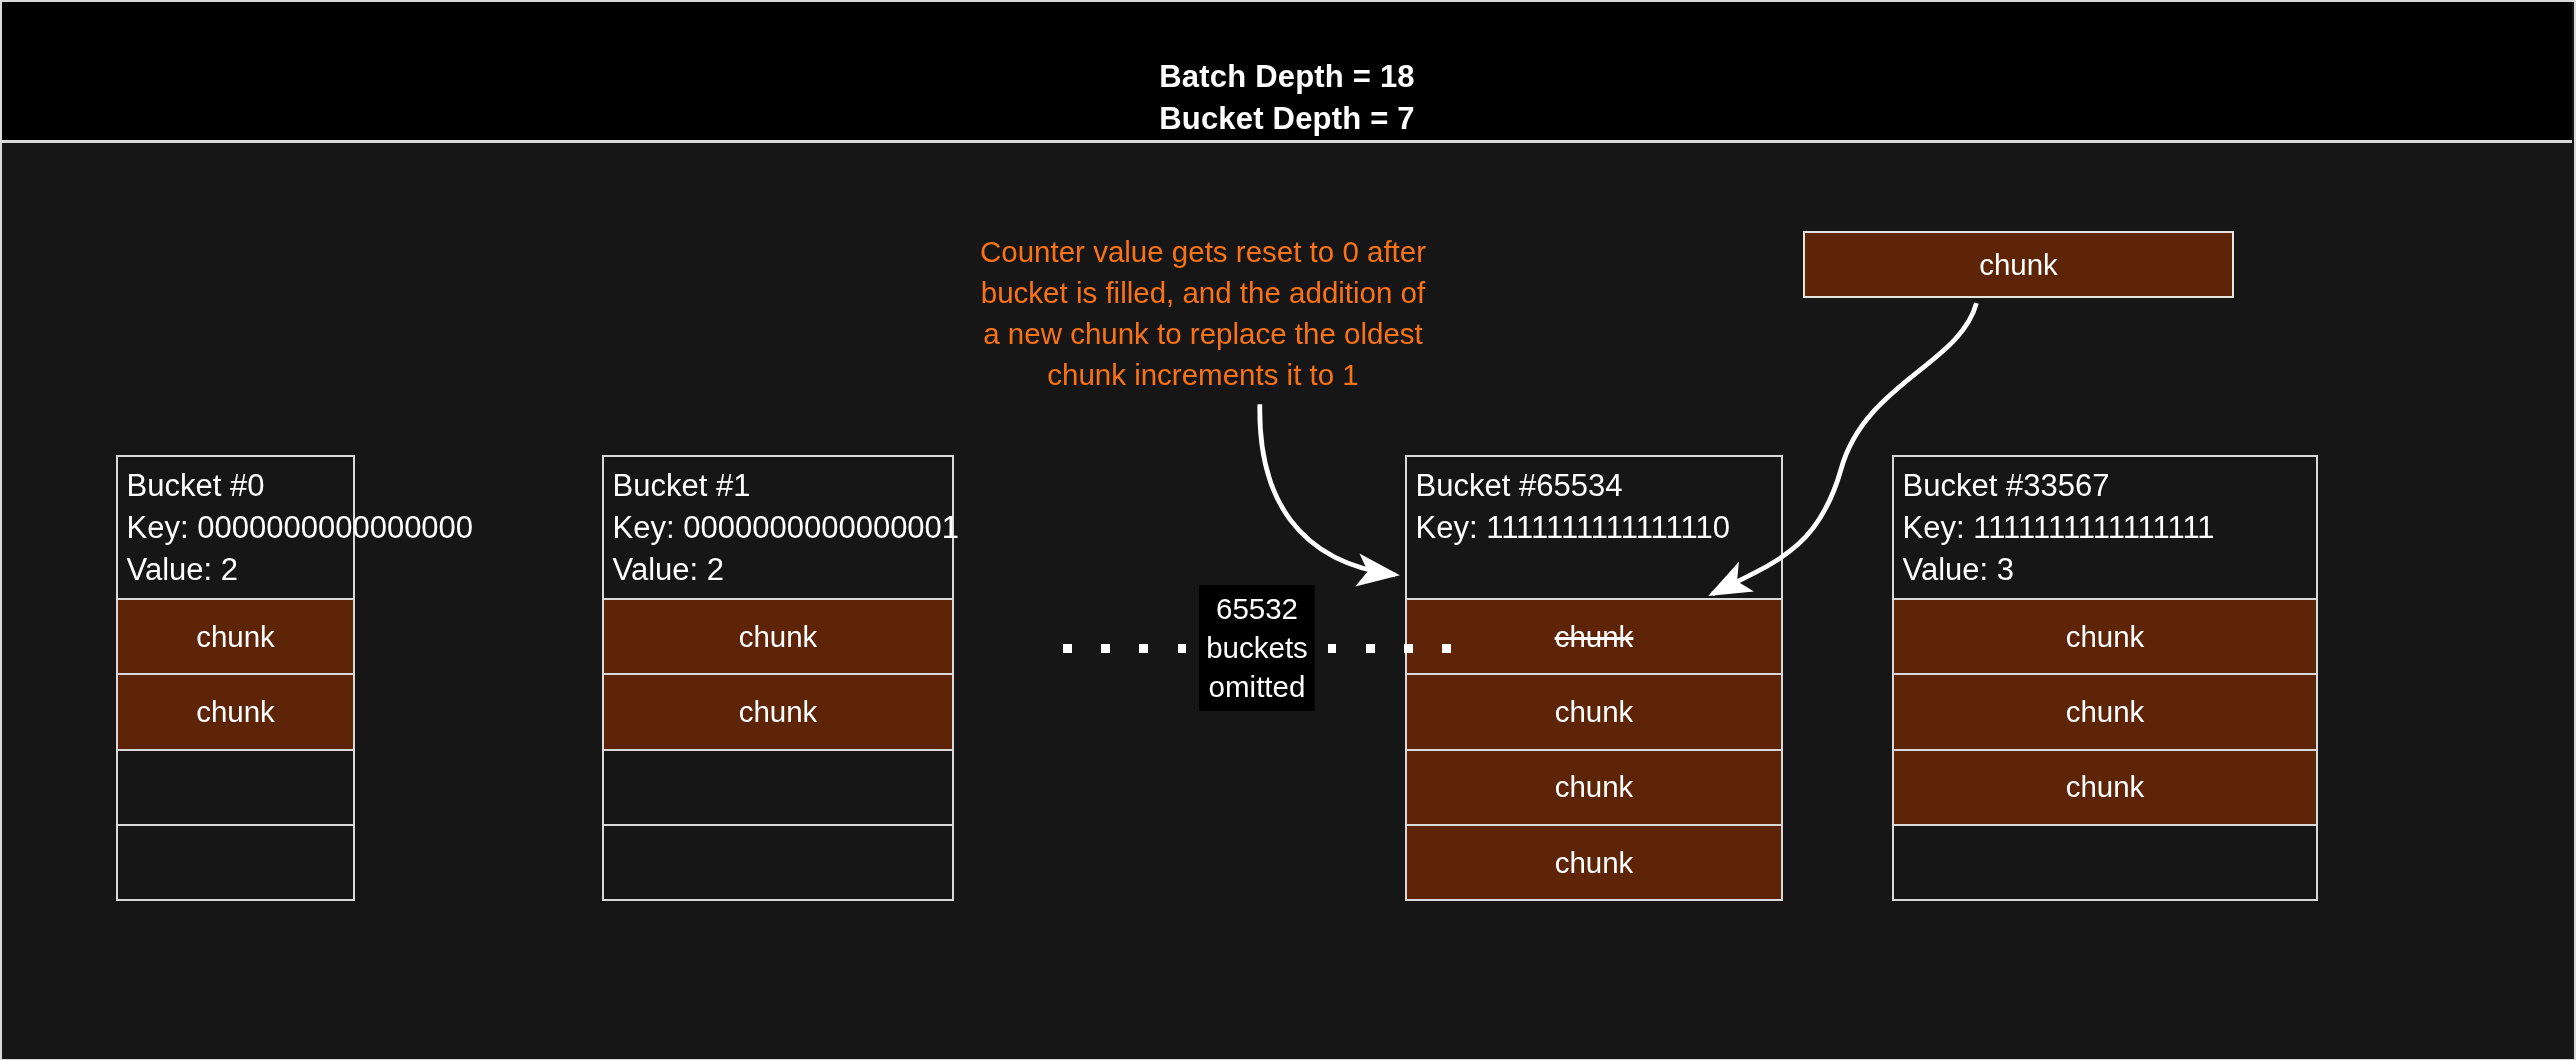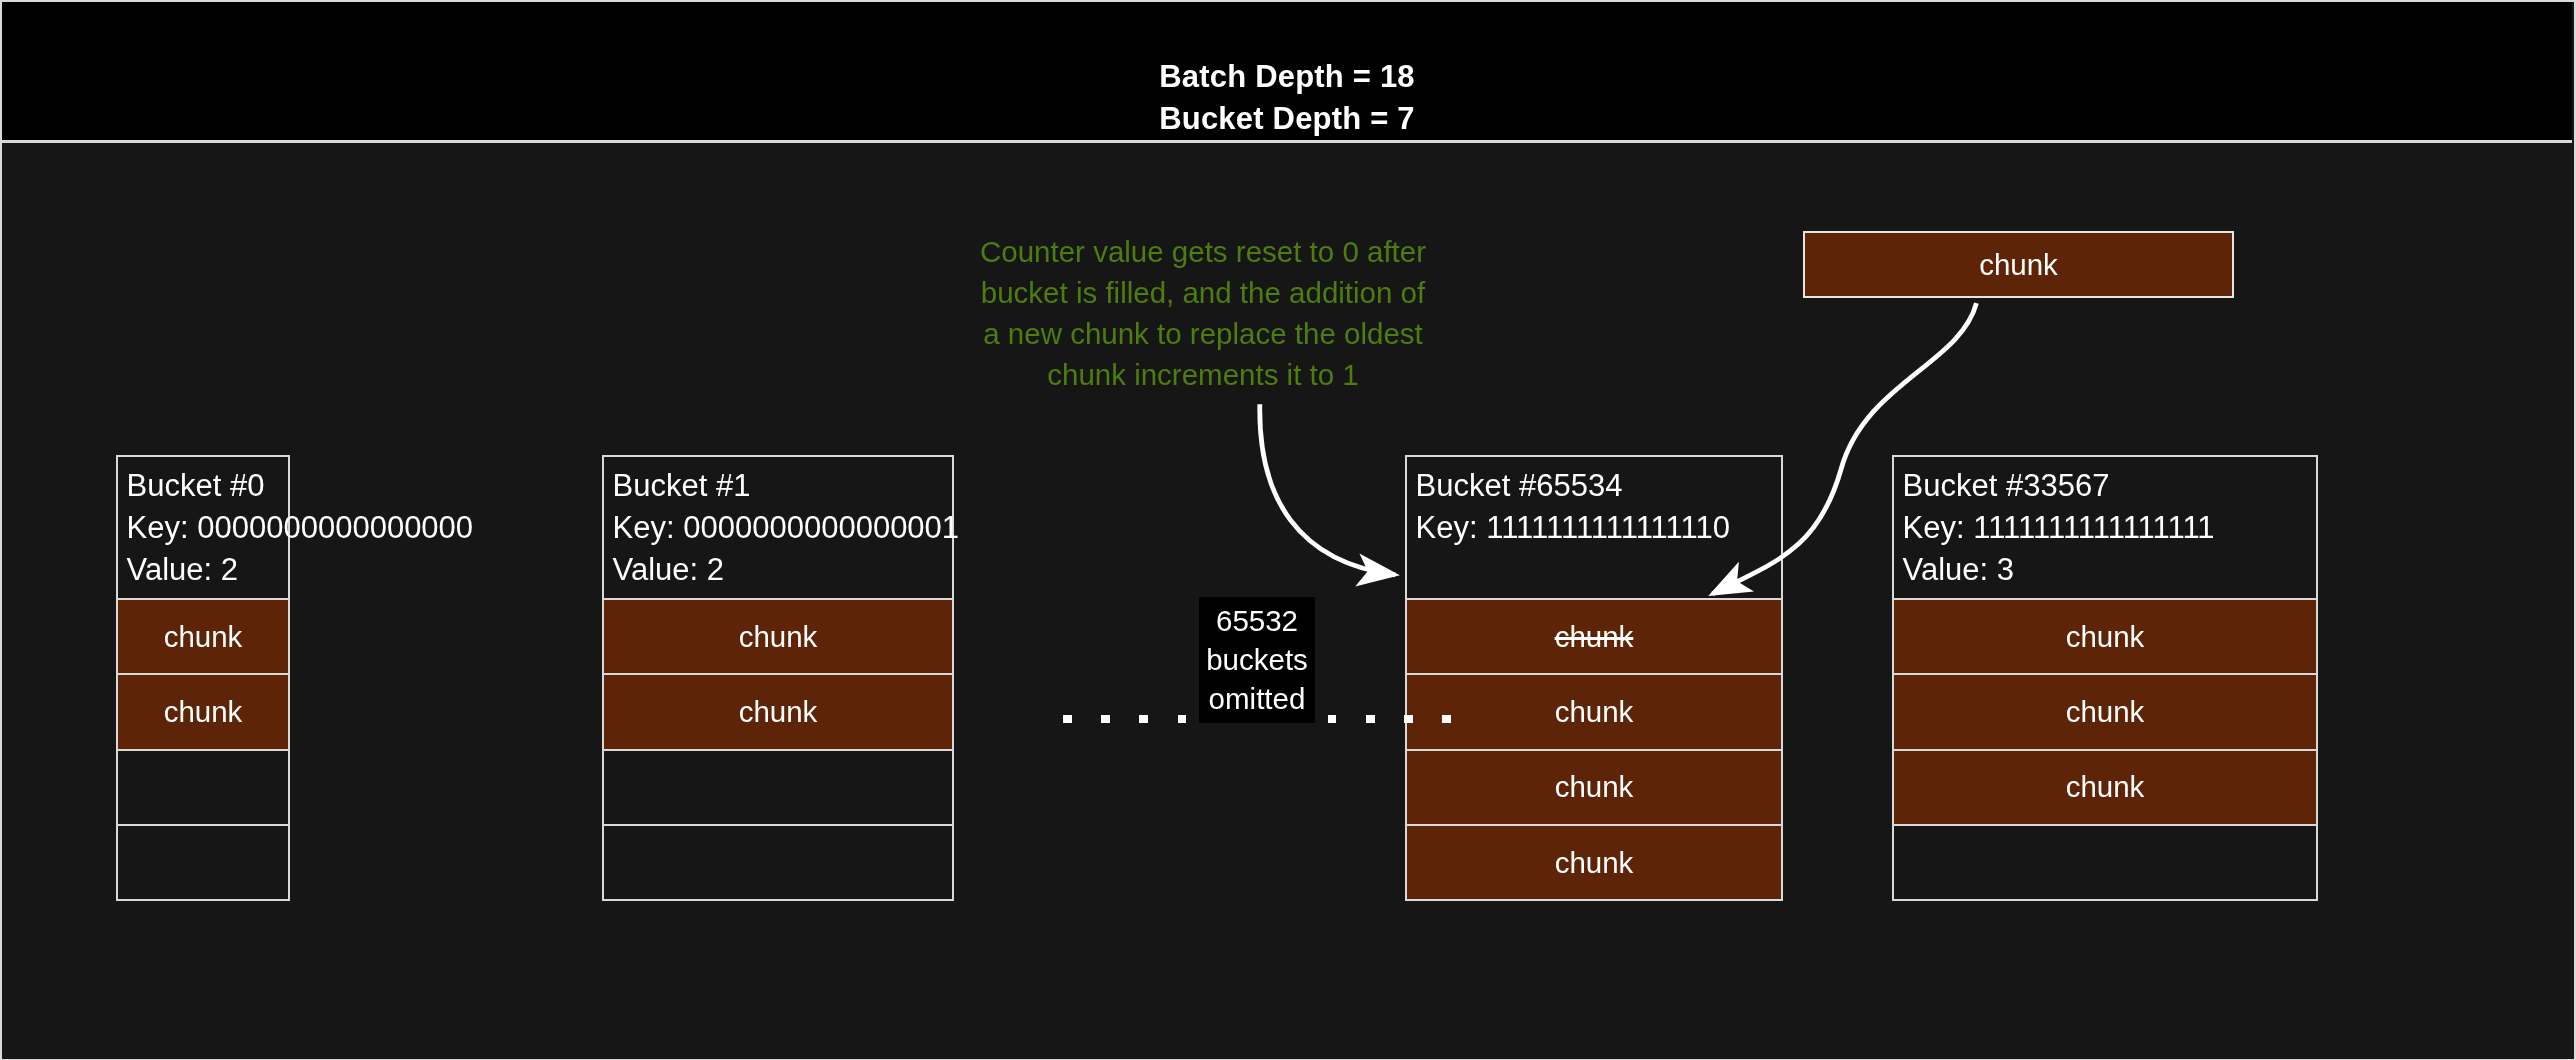--- a/index.html
+++ b/index.html
@@ -103,34 +103,33 @@
   }
   #floating-chunk span {
     color: #ffffff;
     font-size: 29.5px;
     line-height: 1;
   }
 
   
   #annotation {
     position: absolute;
-    color: #4d7c0f;
+    color: #f97316;
     font-size: 29.5px;
     line-height: 41px;
     text-align: center;
     white-space: pre-line;
   }
 
   
   #omitted-group {
     position: absolute;
     display: flex;
-    align-items: flex-end;
+    align-items: center;
     gap: 0;
-    margin-top: 12px;
   }
   .dot-run {
     display: flex;
     align-items: center;
     gap: 29.5px;
     padding: 0 13.3px;
   }
   .dot {
     width: 8.6px;
     height: 8.6px;
@@ -160,21 +159,21 @@
 </head>
 <body>
 
 <div id="stage">
 
   <div id="header-band">
     <div class="header-line">Batch Depth = 18</div>
     <div class="header-line">Bucket Depth = 7</div>
   </div>
 
-  <div class="bucket" style="left:114px; top:453px; width:174px; height:446px;">
+  <div class="bucket" style="left:114px; top:453px; width:239px; height:446px;">
     <div class="bucket-head">
       <div>Bucket #0</div>
       <div>Key: 0000000000000000</div>
       <div>Value: 2</div>
     </div>
     <div class="slot filled">
         <span>chunk</span>
       </div>
     <div class="slot filled">
         <span>chunk</span>

